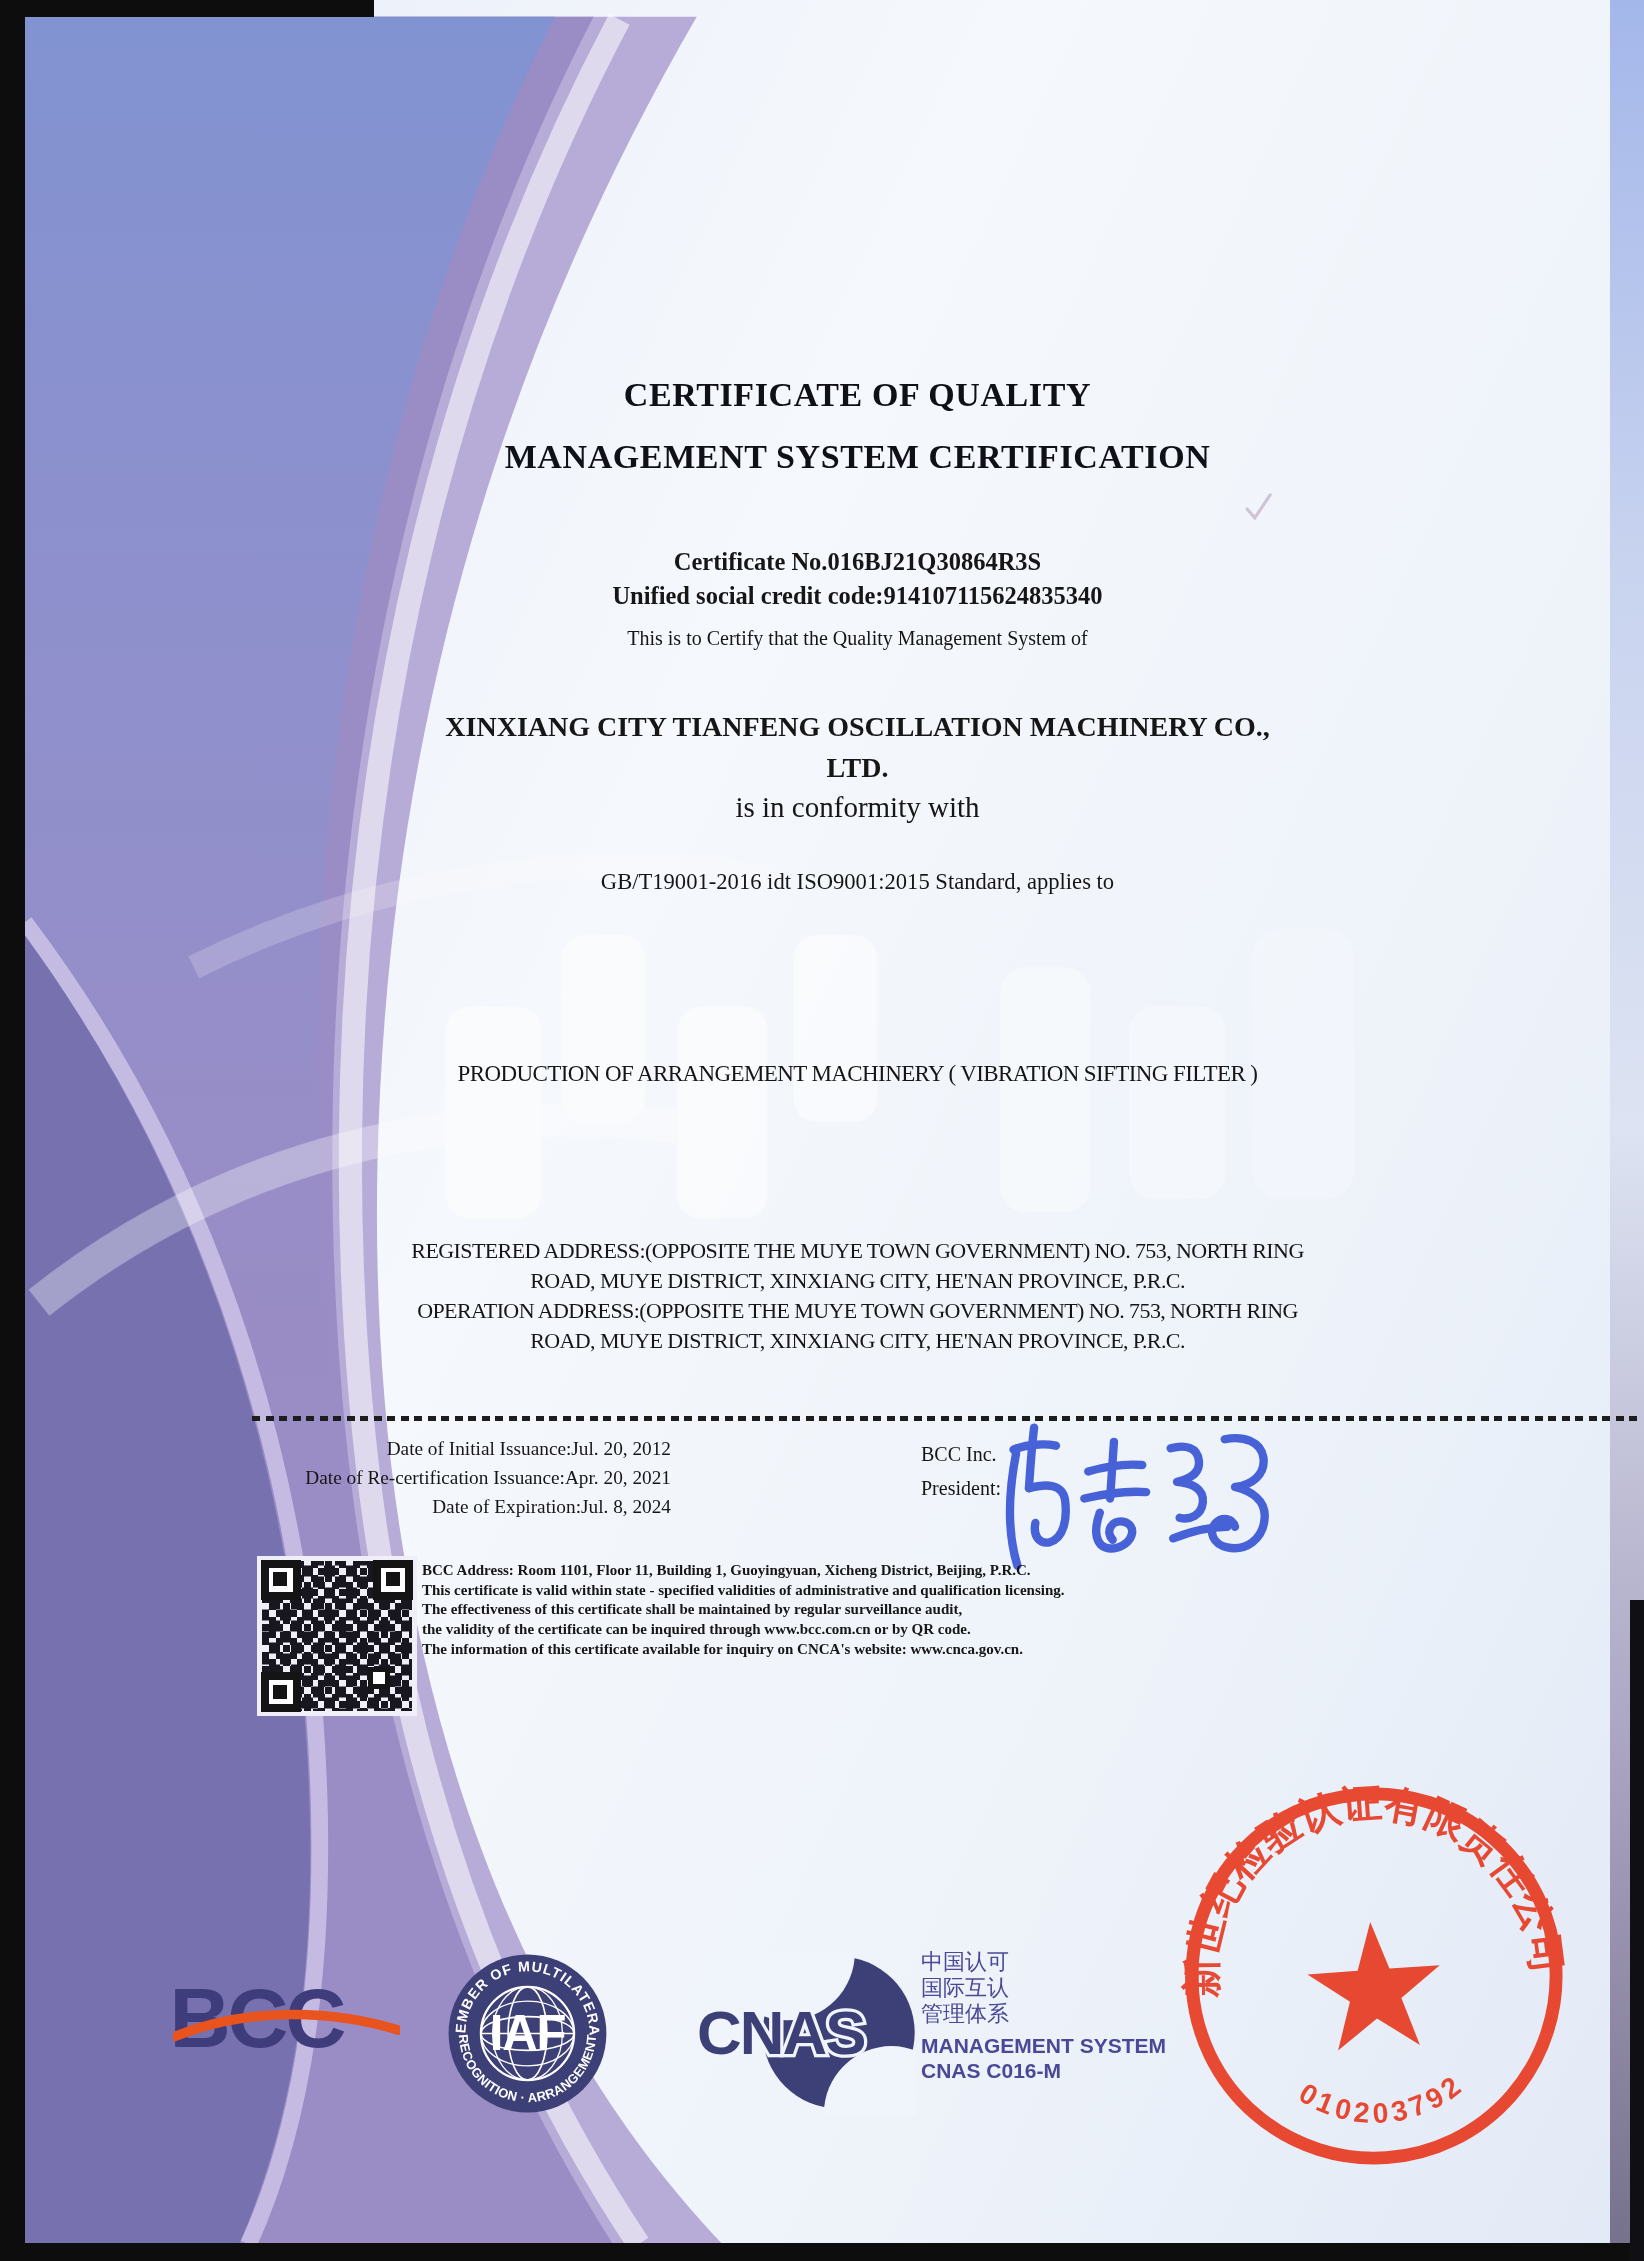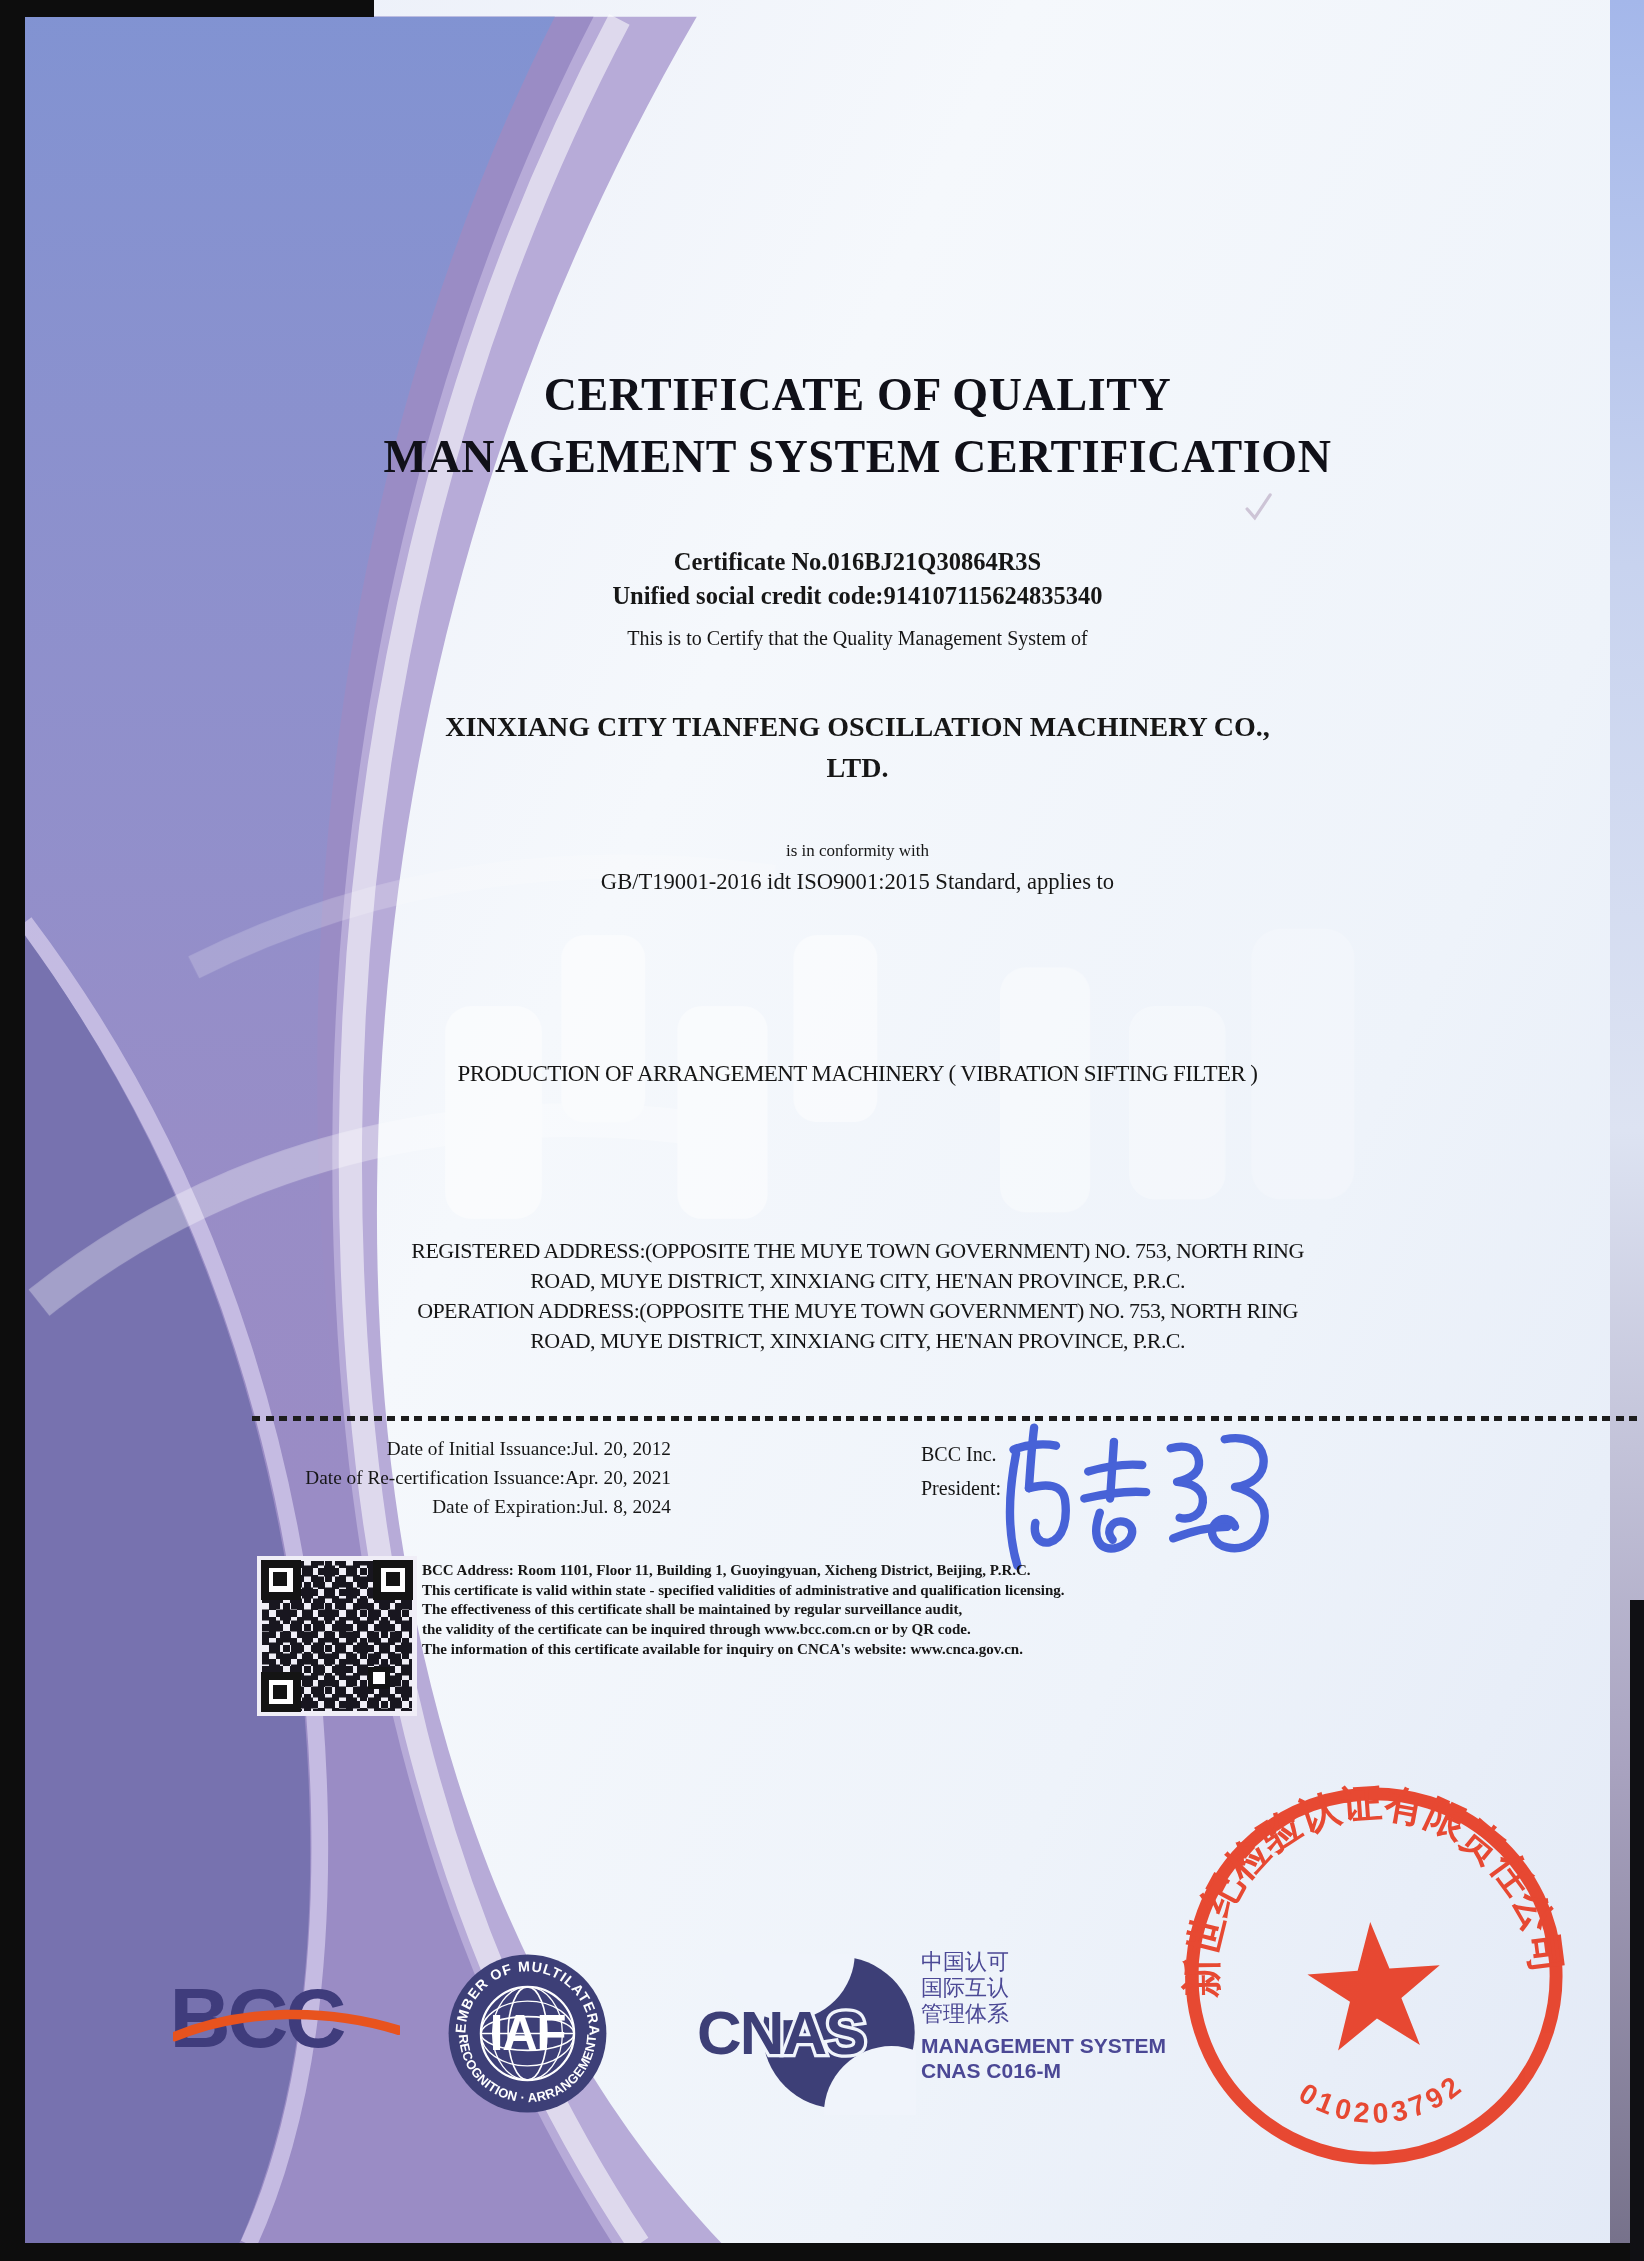--- a/index.html
+++ b/index.html
@@ -10,25 +10,25 @@
   .ctr{left:103px;width:1509px;text-align:center;}
   .bg-svg{left:0;top:0;z-index:1;}
   .right-band{left:1610px;top:0;width:35px;height:2261px;z-index:2;
      background:linear-gradient(180deg,#a4b7ea 0%,#c8d3ef 25%,#dde3f2 50%,#a9a3c0 78%,#757089 100%);}
   .edge{background:#0d0d0d;z-index:6;}
   .edge-top{left:0;top:0;width:374px;height:17px;}
   .edge-left{left:0;top:0;width:24.5px;height:2261px;}
   .edge-bottom{left:0;top:2243px;width:1645px;height:18px;}
   .edge-right-low{left:1630px;top:1600px;width:14px;height:662px;background:#101014;z-index:6;}
   .txt{z-index:4;}
-  .title{top:364px;font-size:46px;font-weight:bold;line-height:62px;letter-spacing:0.6px;color:#101018;}
+  .title{top:364px;font-size:34px;font-weight:bold;line-height:62px;letter-spacing:0.6px;color:#101018;}
   .certno{top:545px;font-size:24.5px;font-weight:bold;line-height:34px;}
   .certify{top:627px;font-size:20px;}
   .company{top:706px;font-size:28px;font-weight:bold;line-height:41px;}
-  .conf1{top:841px;font-size:17px;}
+  .conf1{top:791px;font-size:29px;}
   .conf2{top:869px;font-size:22.6px;}
   .scope{top:1061px;font-size:23px;letter-spacing:-0.6px;}
   .addr{top:1236px;font-size:22px;line-height:30px;letter-spacing:-0.6px;}
   .dotted-rule{left:252px;top:1416px;width:1385px;height:4.5px;z-index:4;
      background:repeating-linear-gradient(90deg,#1d1d1d 0 8.4px,rgba(0,0,0,0) 8.4px 13.5px);}
   .dates{left:258px;top:1434px;width:413px;text-align:right;font-size:19.3px;line-height:29px;z-index:4;}
   .issuer{left:921px;top:1437px;font-size:20px;line-height:34px;z-index:4;}
   .sig{left:980px;top:1416px;z-index:4;}
   .sig-name{position:absolute;left:0;top:0;opacity:0;font-size:6.4px;}
   .qr{left:257px;top:1556px;width:160px;height:160px;background:#f0eef7;z-index:4;}

